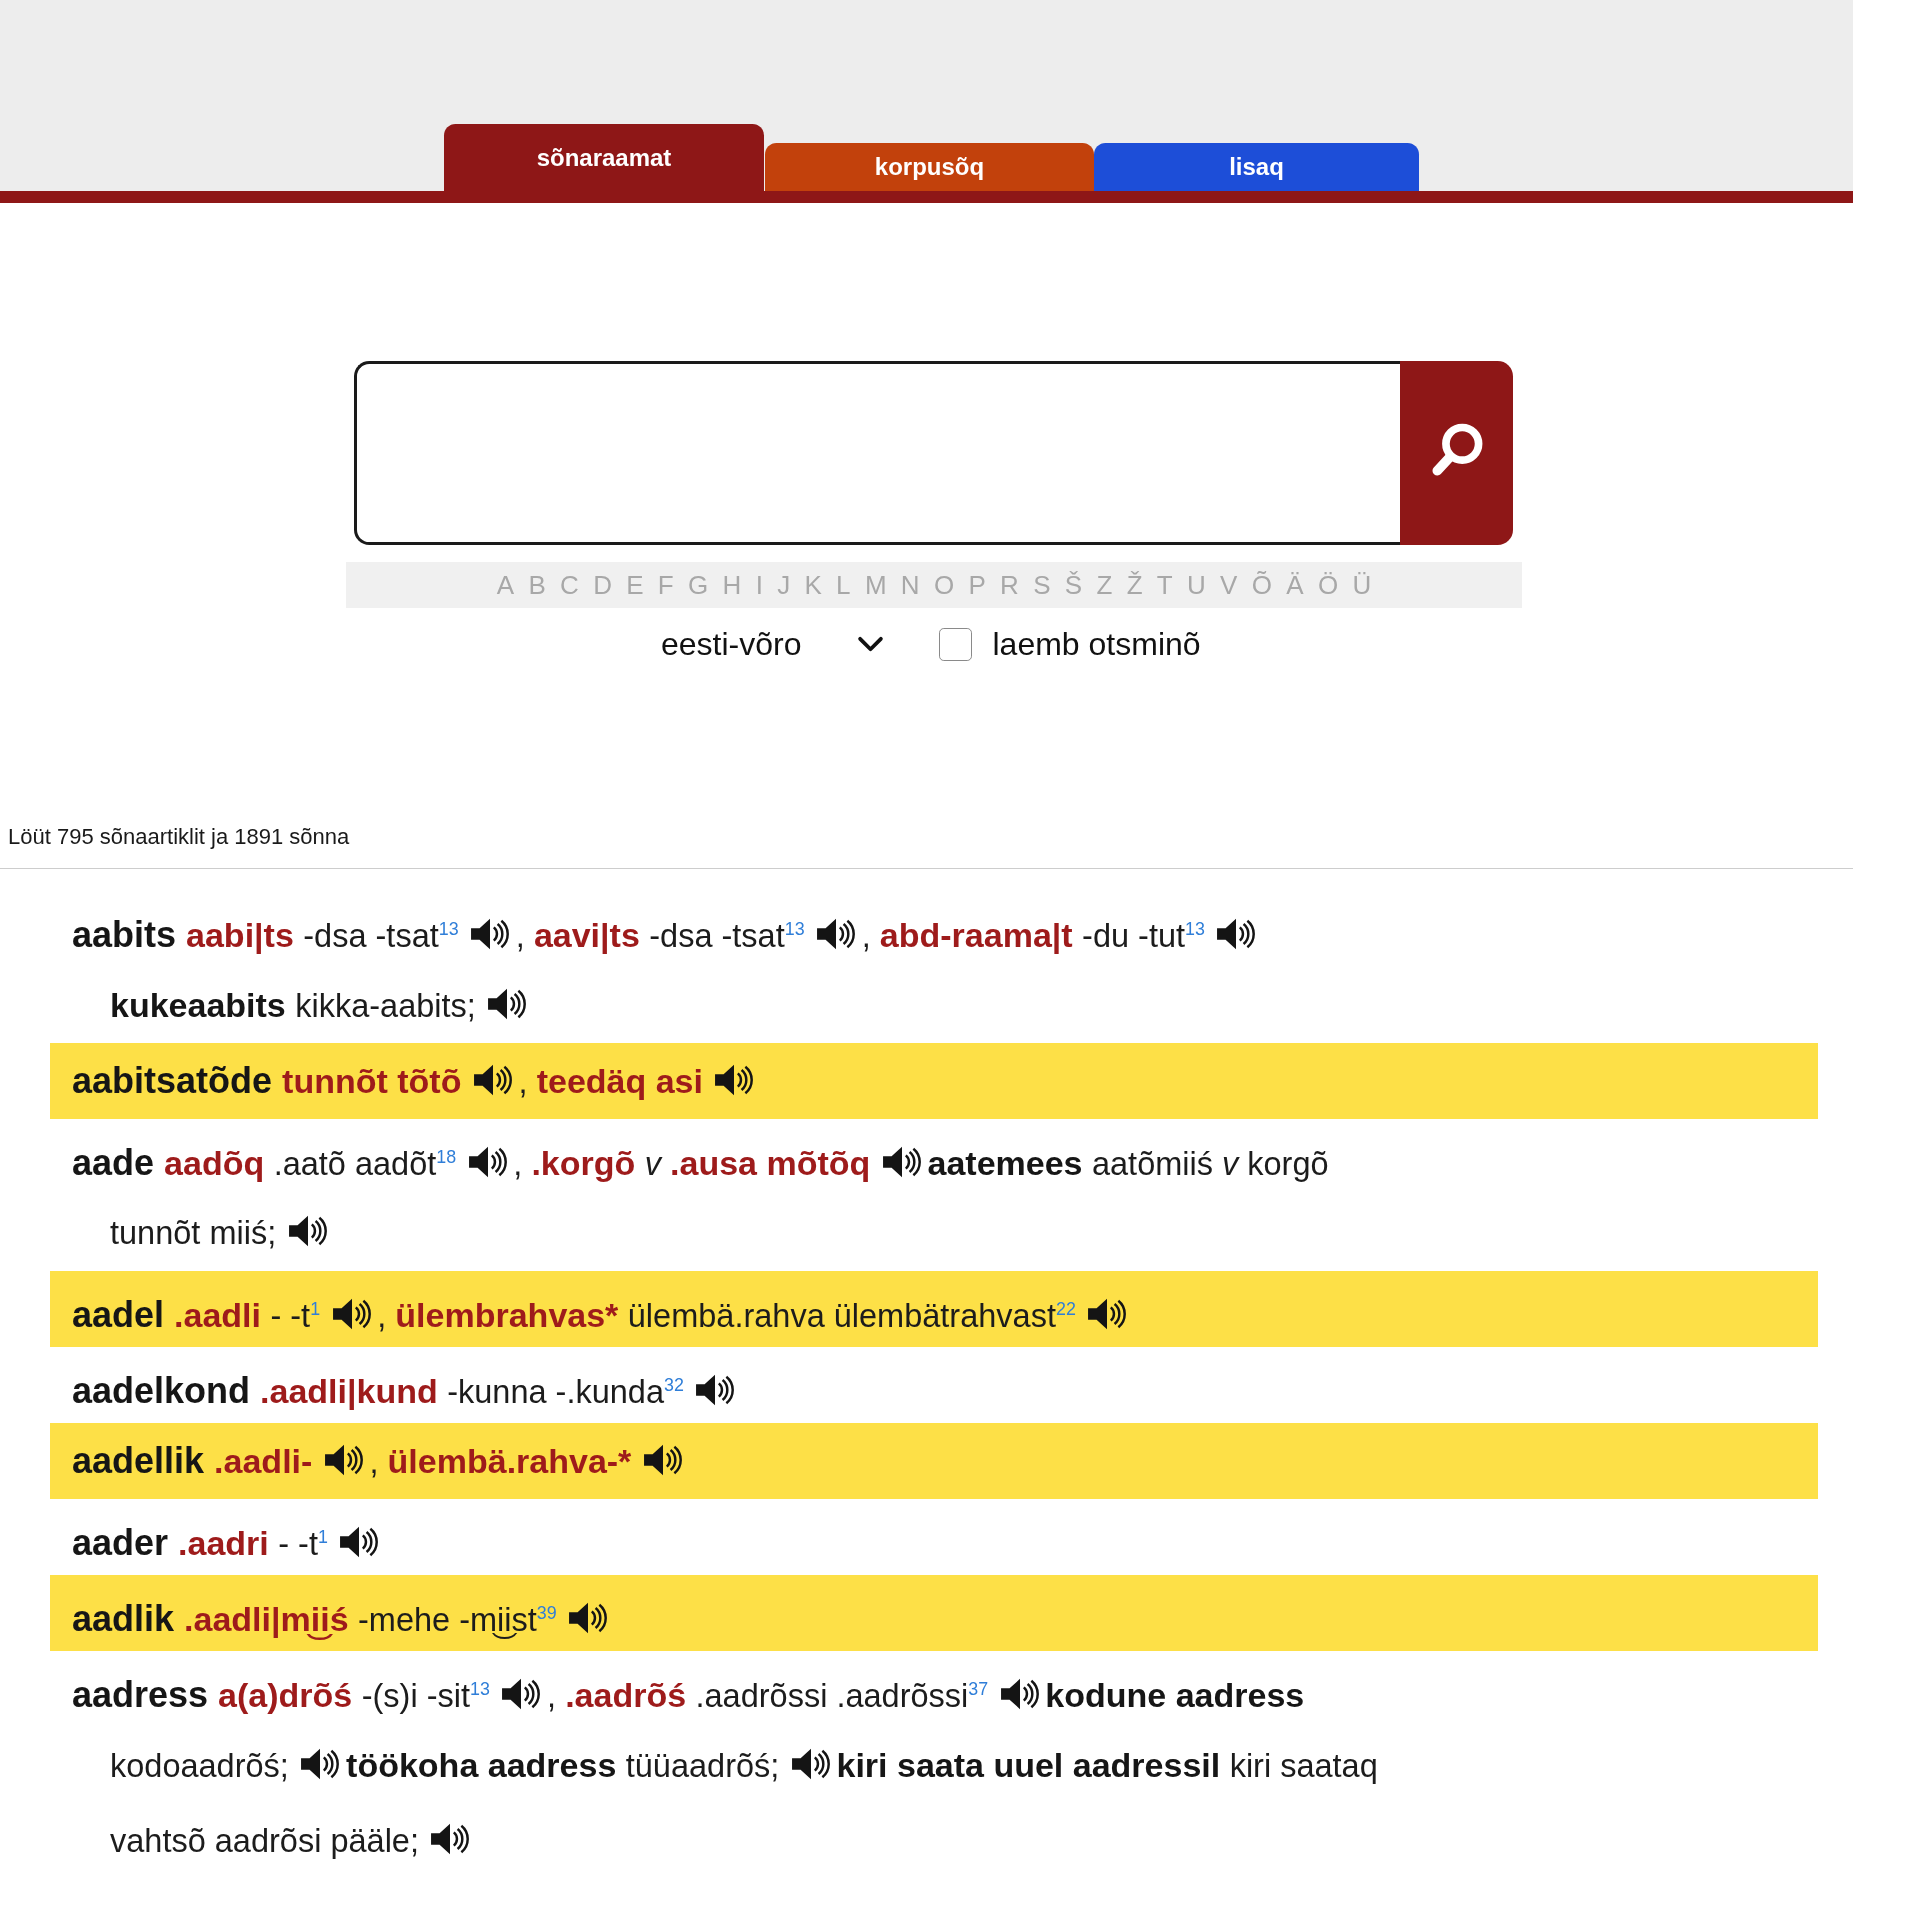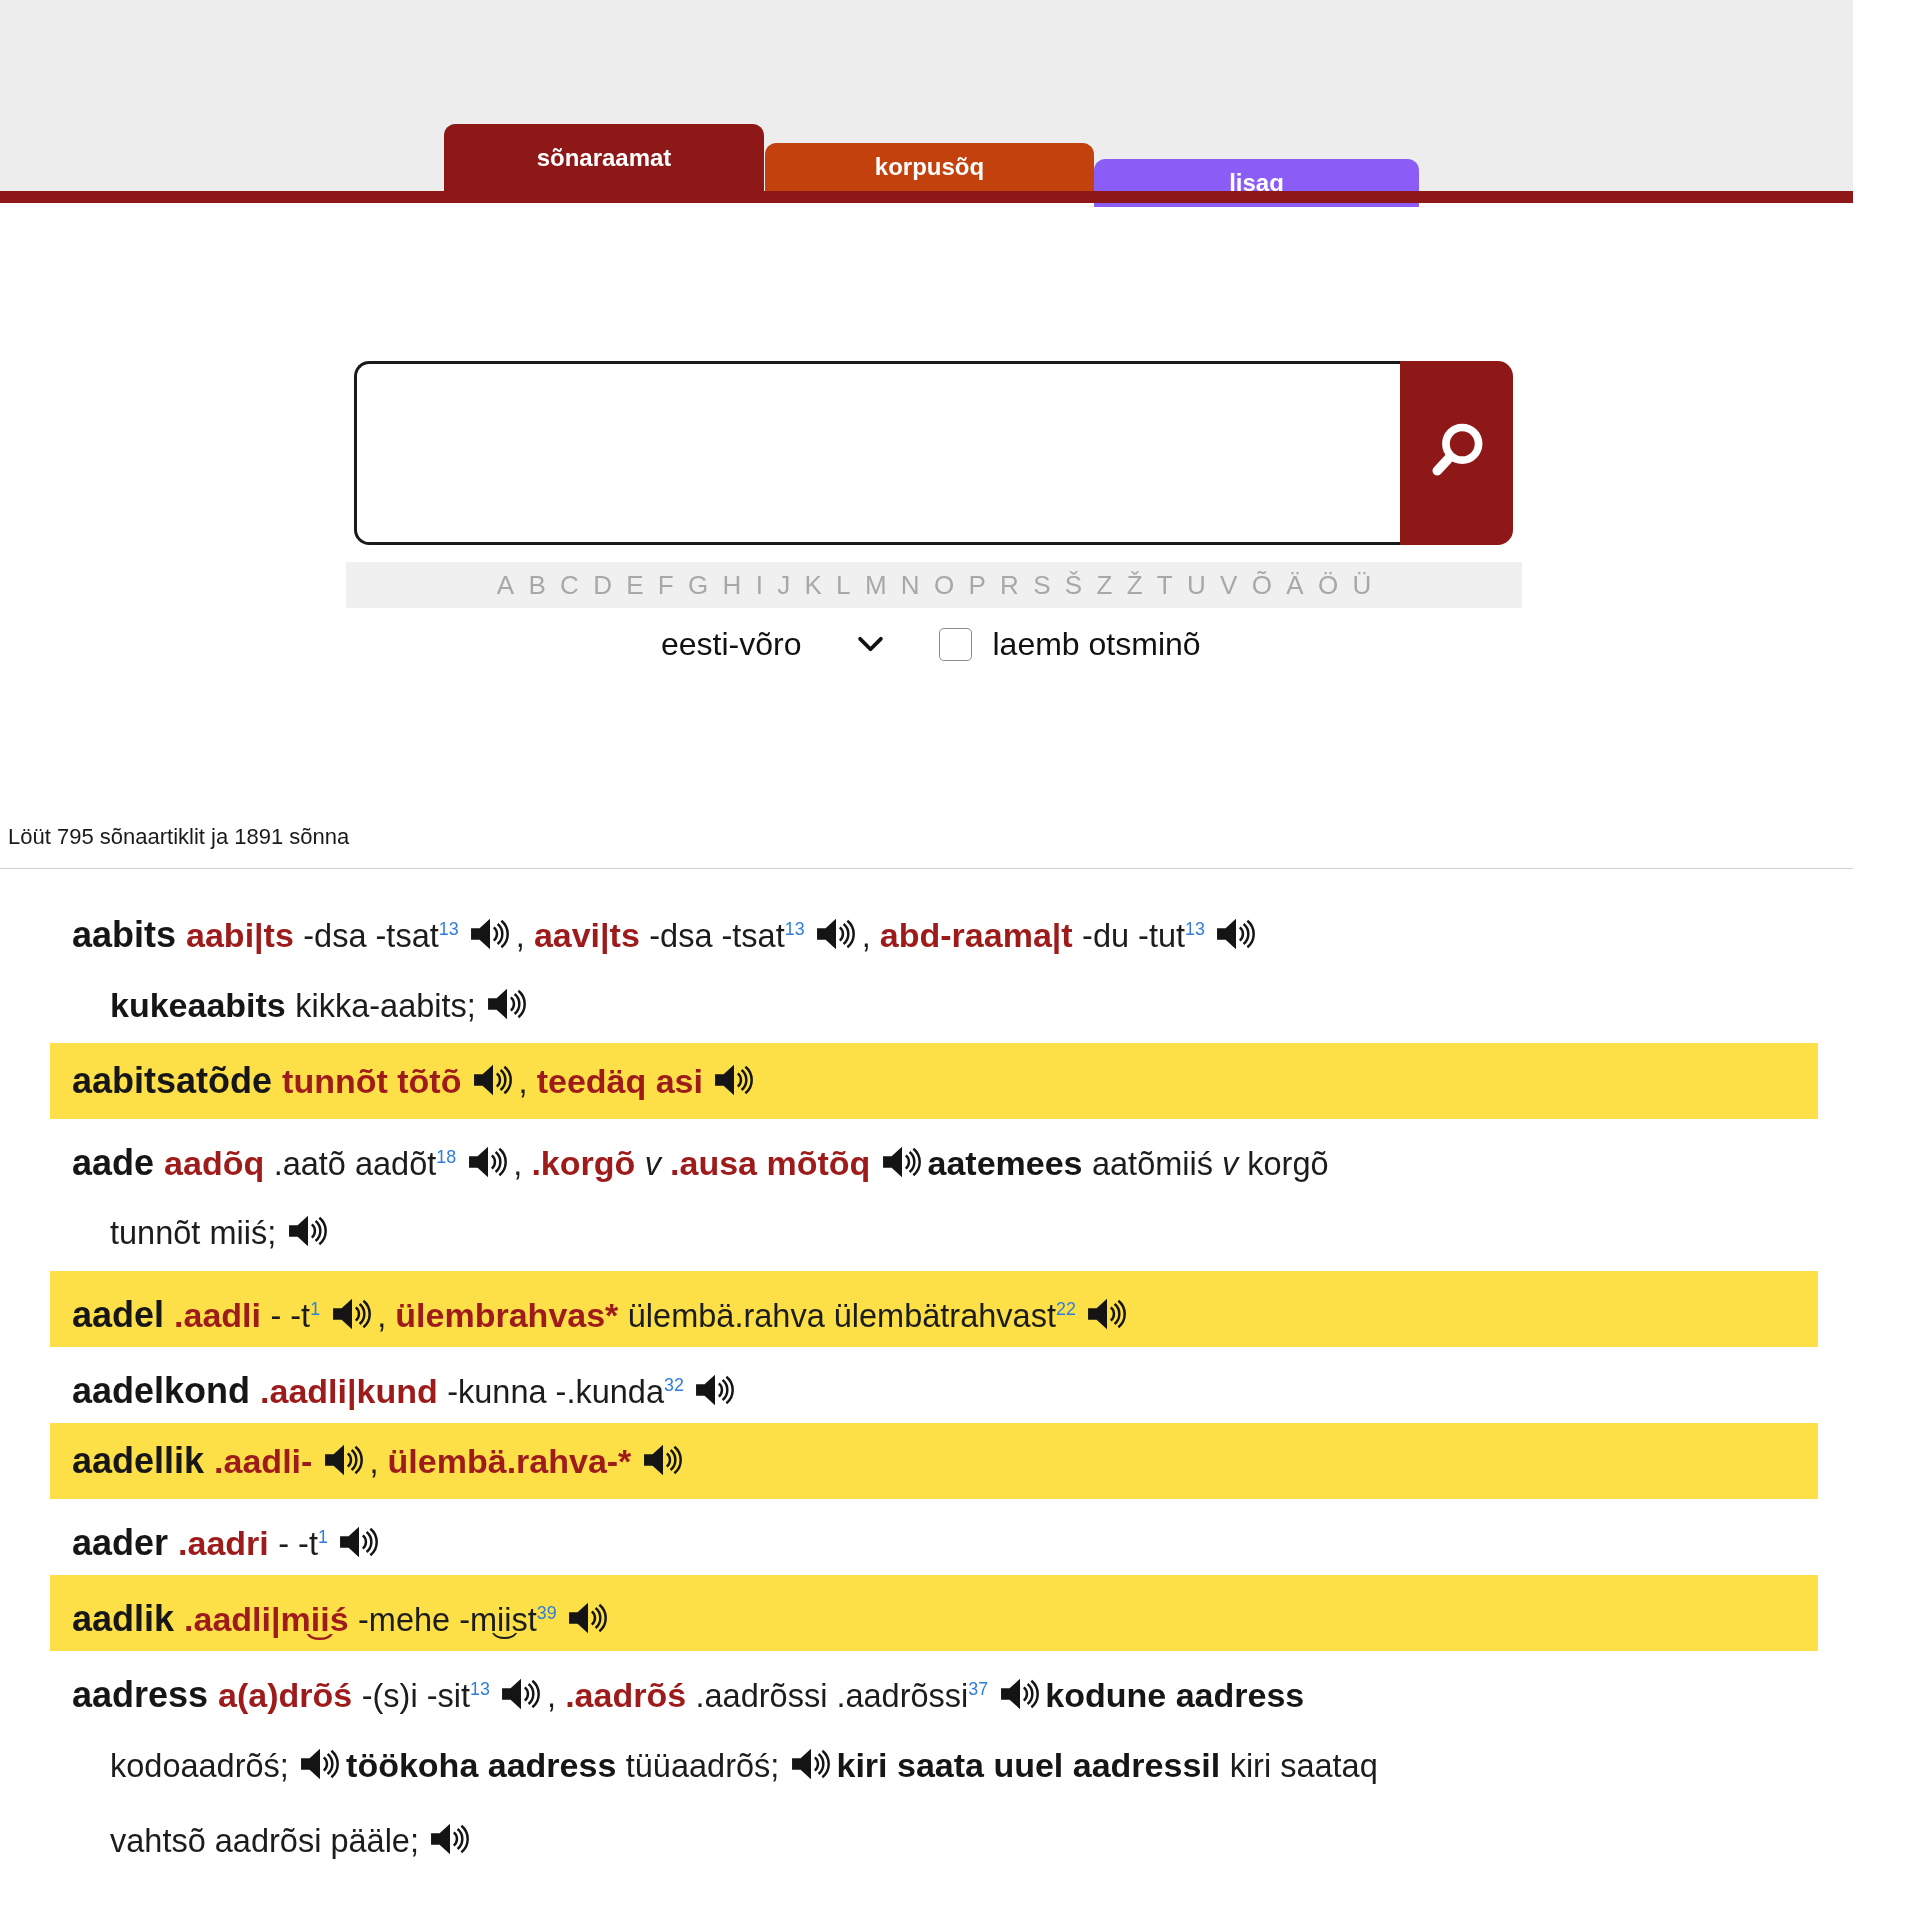--- a/index.html
+++ b/index.html
@@ -6,21 +6,21 @@
   #page{position:relative;width:1853px;height:1912px;background:#ffffff;overflow:hidden;
         font-family:"Liberation Sans",sans-serif;color:#1a1a1a;}
   
   .topband{position:absolute;left:0;top:0;width:1931px;height:191px;background:#ededed;}
   .redbar{position:absolute;left:0;top:191px;width:1931px;height:11.5px;background:#8e1717;}
   
   .tab{position:absolute;display:flex;align-items:center;justify-content:center;
        font-weight:bold;font-size:24px;color:#fff;border-radius:11.5px 11.5px 0 0;cursor:pointer;}
   .tab-active{left:444px;top:124px;width:320px;height:67px;background:#8e1717;}
   .tab-dark{left:765px;top:143px;width:329px;height:48px;background:#c2410c;}
-  .tab-gray{left:1094px;top:143px;width:325px;height:48px;background:#8b5cf6;margin-top:16px;}
+  .tab-gray{left:1094px;top:143px;width:325px;height:48px;background:#1d4ed8;}
   
   .search-input{position:absolute;left:354px;top:361px;width:1047px;height:184px;
        box-sizing:border-box;border:3.8px solid #1a1a1a;border-right:none;
        border-radius:15.3px 0 0 15.3px;font-size:46px;padding:0 27px;outline:none;
        font-family:"Liberation Sans",sans-serif;}
   .search-btn{position:absolute;left:1400px;top:361px;width:113px;height:184px;
        background:#8e1717;border:none;border-radius:0 15.3px 15.3px 0;cursor:pointer;
        display:flex;align-items:center;justify-content:center;}
   
   .alpha{position:absolute;left:346px;top:562px;width:1176px;height:46px;background:#f0f0f0;

